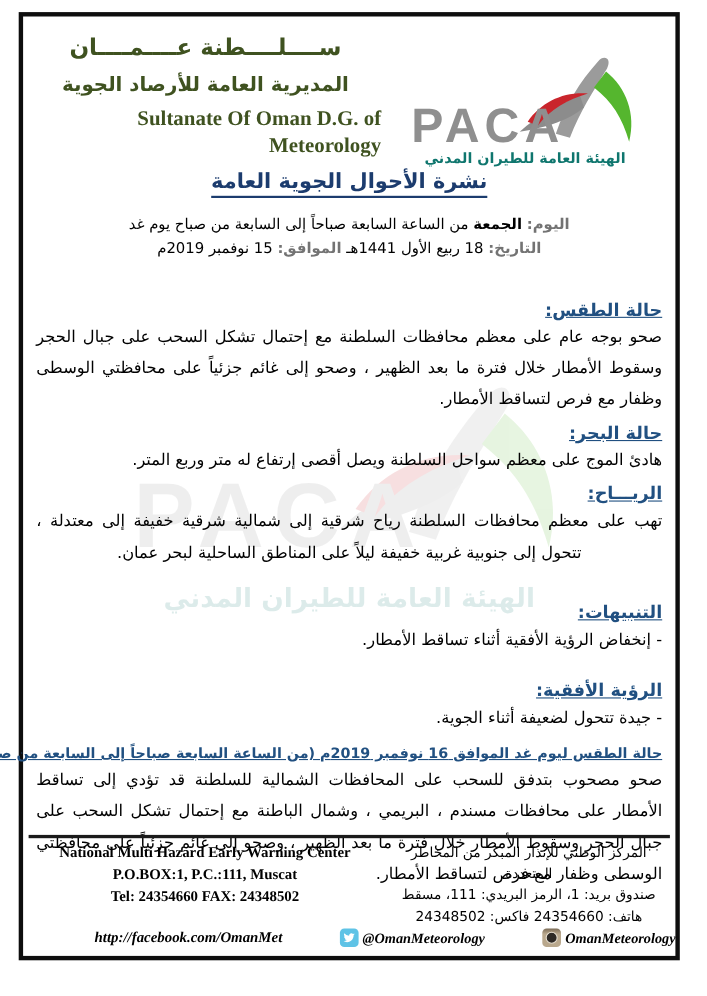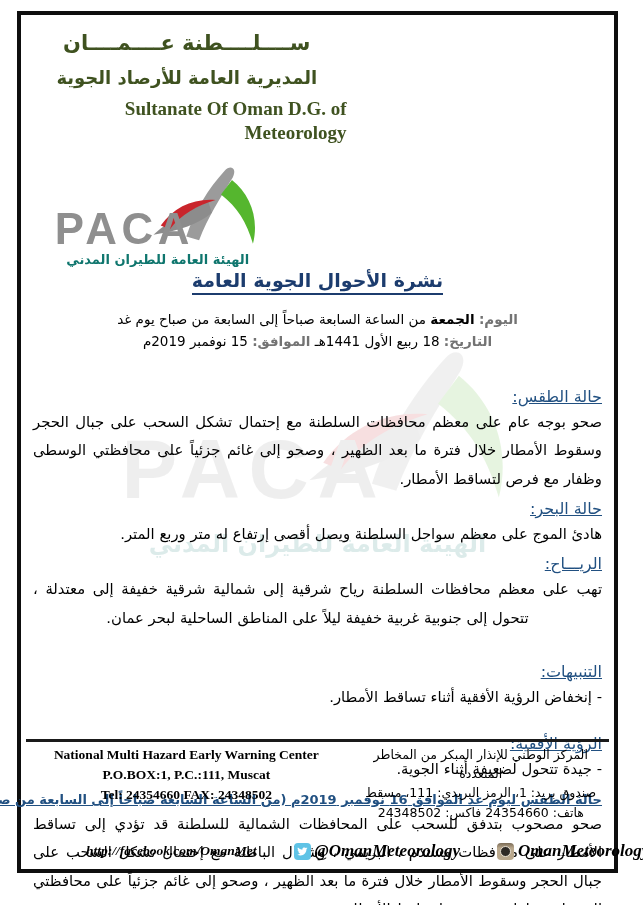--- a/index.html
+++ b/index.html
@@ -14,42 +14,42 @@
   .content{position:relative;width:100%;height:100%;}
 
   
   .watermark{
     position:absolute;left:50%;top:315px;transform:translateX(-50%);
     opacity:0.14;pointer-events:none;text-align:center;z-index:0;
   }
   .watermark .logo-arabic{font-size:24px;}
 
   
-  .header{display:flex;align-items:flex-start;padding:16px 6px 0 6px;position:relative;z-index:1;flex-direction:column;}
+  .header{display:flex;align-items:flex-start;padding:16px 6px 0 6px;position:relative;z-index:1;}
   .header-text{width:55%;text-align:center;color:#3f5220;}
   .org-ar1{font-size:21px;font-weight:bold;line-height:1.2;}
   .org-ar2{font-size:18px;font-weight:bold;margin-top:11px;line-height:1.2;}
   .org-en{font-family:"Liberation Serif",serif;font-size:19px;font-weight:bold;margin-top:8px;line-height:1.3;text-align:right;}
   .logo-box{width:45%;display:flex;flex-direction:column;align-items:center;padding-top:10px;}
   .logo-arabic{color:#0f766e;font-weight:bold;font-size:13px;margin-top:-14px;letter-spacing:1px;}
 
   
   .title-row{text-align:center;margin-top:2px;position:relative;z-index:1;}
   .title-text{
     display:inline-block;color:#1c3c6e;font-weight:bold;font-size:19px;
     border-bottom:2px solid #1c3c6e;padding-bottom:2px;
   }
   .dates{direction:rtl;text-align:center;margin-top:13px;font-size:13.5px;line-height:1.65;color:#000;position:relative;z-index:1;}
   .lbl{color:#737373;font-weight:bold;}
   .bold-black{font-weight:bold;}
 
   
   .main{direction:rtl;padding:0 12px;margin-top:34px;position:relative;z-index:1;}
   .sec-heading{
-    color:#215081;font-weight:normal;font-size:16px;display:inline-block;
+    color:#215081;font-weight:bold;font-size:16px;display:inline-block;
     text-decoration:underline;margin-bottom:2px;
   }
   .sec-body{
     font-weight:normal;font-size:14.8px;line-height:1.92;color:#000;
     text-align:justify;text-align-last:right;margin:0 0 2px 0;
   }
   .center-last{text-align-last:center;}
   .mt-sm{margin-top:6px;} .mt-md{margin-top:22px;} .mt-lg{margin-top:30px;}
   .tomorrow-heading{
     color:#215081;font-weight:bold;font-size:13px;display:inline-block;
@@ -57,23 +57,23 @@
   }
 
   
   .footer{
     position:absolute;left:5px;right:5px;bottom:4px;z-index:1;
     border-top:3px solid #1a1a1a;padding-top:3px;background:transparent;
   }
   .footer-cols{display:flex;justify-content:space-between;}
   .f-en{width:55%;text-align:center;font-family:"Liberation Serif",serif;font-weight:bold;font-size:13.5px;line-height:1.5;color:#000;}
   .f-ar{width:44%;direction:rtl;text-align:center;font-size:12.5px;line-height:1.55;color:#000;}
-  .social-row{display:flex;align-items:center;margin-top:19px;padding:0 14px 4px 60px;justify-content:space-between;}
+  .social-row{display:flex;align-items:flex-start;margin-top:2px;padding:0 14px 4px 60px;justify-content:space-between;gap:15px;}
   .fb-link{font-family:"Liberation Serif",serif;font-weight:bold;font-style:italic;font-size:13.5px;color:#000;text-decoration:none;}
-  .social-item{display:flex;align-items:center;gap:4px;font-family:"Liberation Serif",serif;font-weight:bold;font-style:italic;font-size:17px;color:#000;padding-left:37px;}
+  .social-item{display:flex;align-items:center;gap:4px;font-family:"Liberation Serif",serif;font-weight:bold;font-style:italic;font-size:13px;color:#000;padding-left:37px;}
   .tw-icon{width:17px;height:17px;border-radius:4px;background:#5fc3e6;display:inline-flex;align-items:center;justify-content:center;}
   .ig-icon{
     width:17px;height:17px;border-radius:4px;position:relative;
     background:linear-gradient(180deg,#7a6a55 0%,#b9a88d 30%,#b9a88d 100%);
     display:inline-flex;align-items:center;justify-content:center;
   }
   .ig-lens{width:9px;height:9px;border-radius:50%;background:#2e2a26;border:1.5px solid #e8e0d2;}
 </style>
 </head>
 <body>

